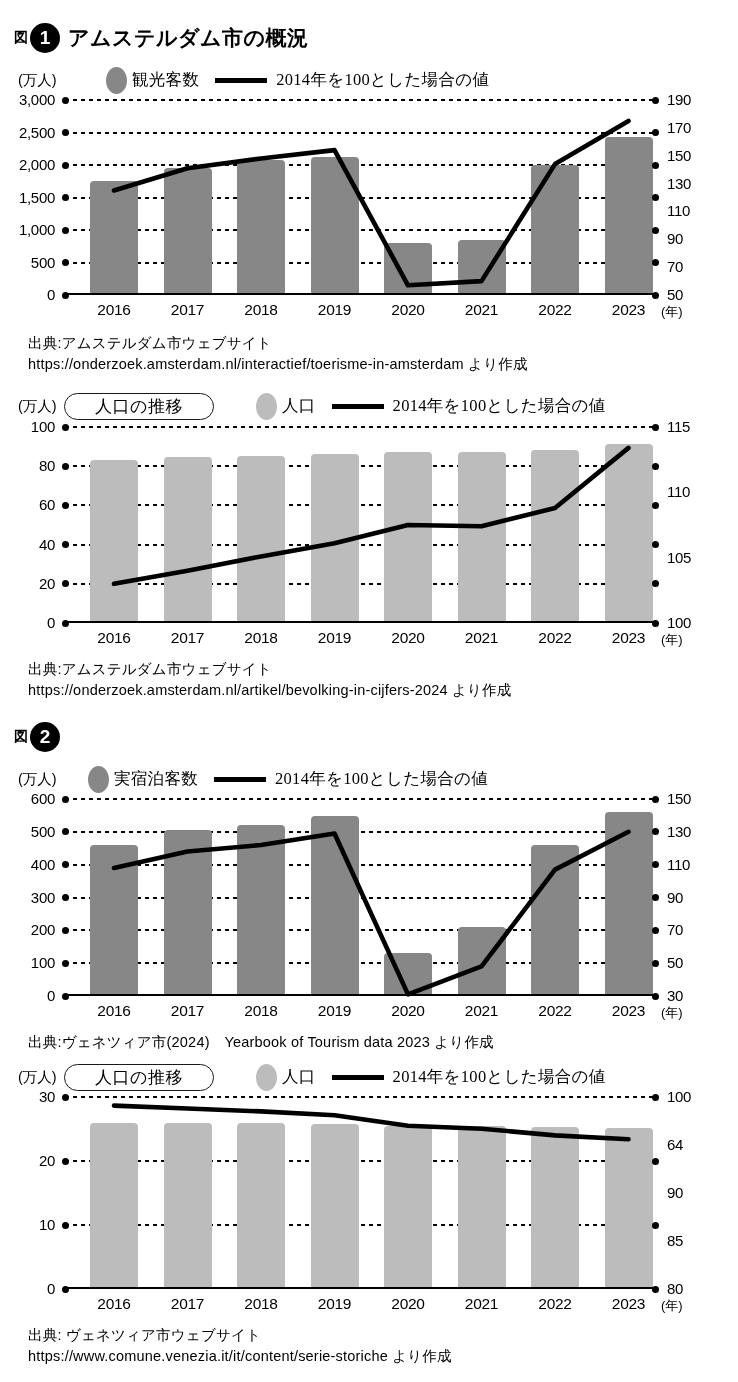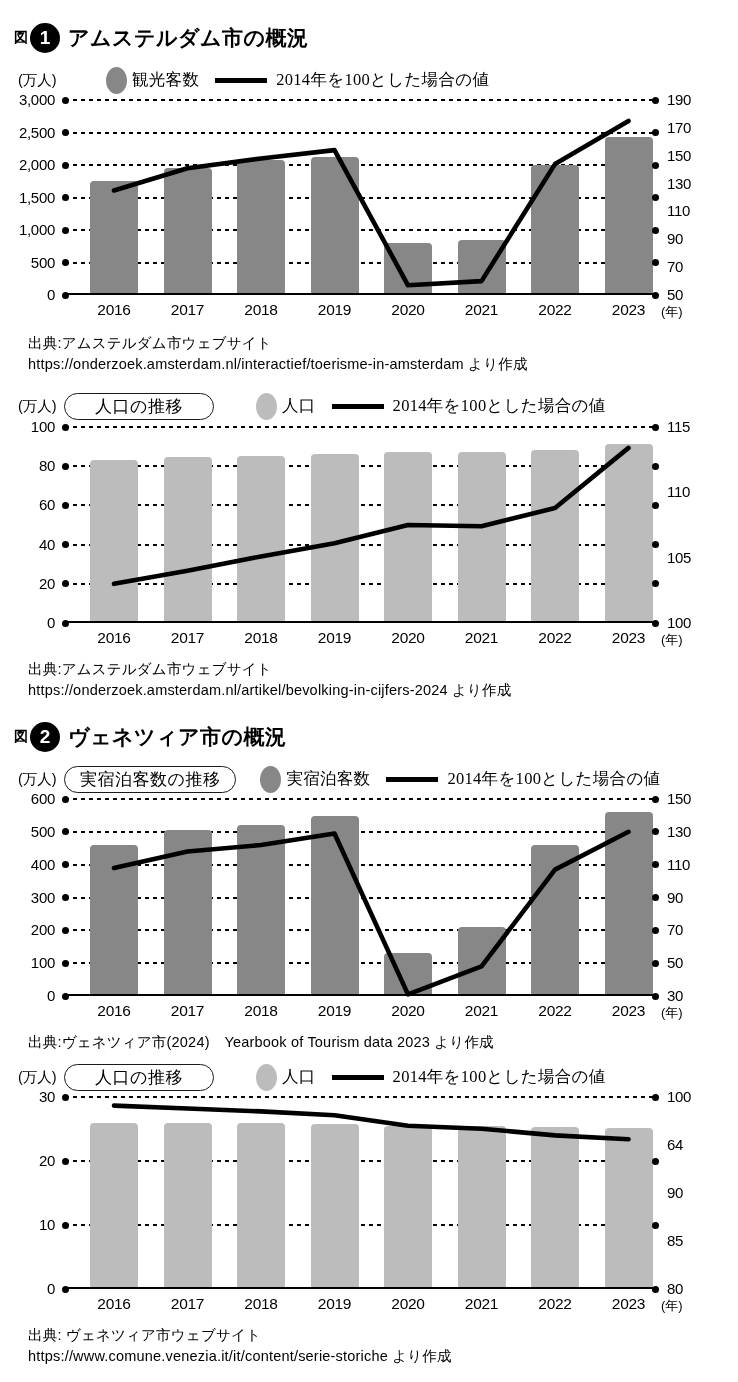--- a/index.html
+++ b/index.html
@@ -205,27 +205,25 @@
   <div class="plot-spacer" style="height:30px"></div>
   <div class="notes">
     <div class="note-line">出典:アムステルダム市ウェブサイト</div>
     <div class="note-line">https://onderzoek.amsterdam.nl/artikel/bevolking-in-cijfers-2024 より作成</div>
   </div>
 </section>
 
 <header class="fig-header">
   <span class="fig-prefix">図</span>
   <span class="fig-badge">2</span>
-  <span class="fig-title">ヴェネツィア市の概況</span>
 </header>
 
 <section class="chart-block mb10">
   <div class="legend-row">
     <span class="unit-label">(万人)</span>
-    <span class="pill">実宿泊客数の推移</span>
     <span class="legend-bar" style="margin-left:24px">
       <span class="ellipse" style="background: rgb(135, 135, 135);"></span>
       <span class="legend-label">実宿泊客数</span>
     </span>
     <span class="legend-line">
       <span class="line-swatch"></span>
       <span class="legend-label">2014年を100とした場合の値</span>
     </span>
   </div>
   <div class="plot" style="height: 197px;">

